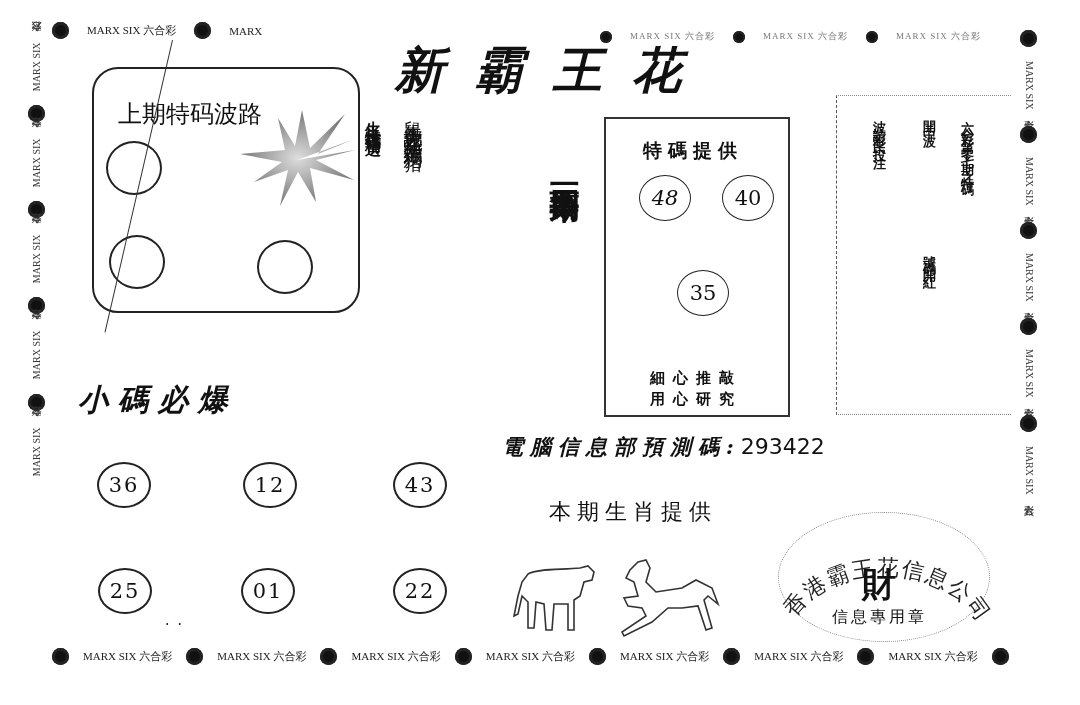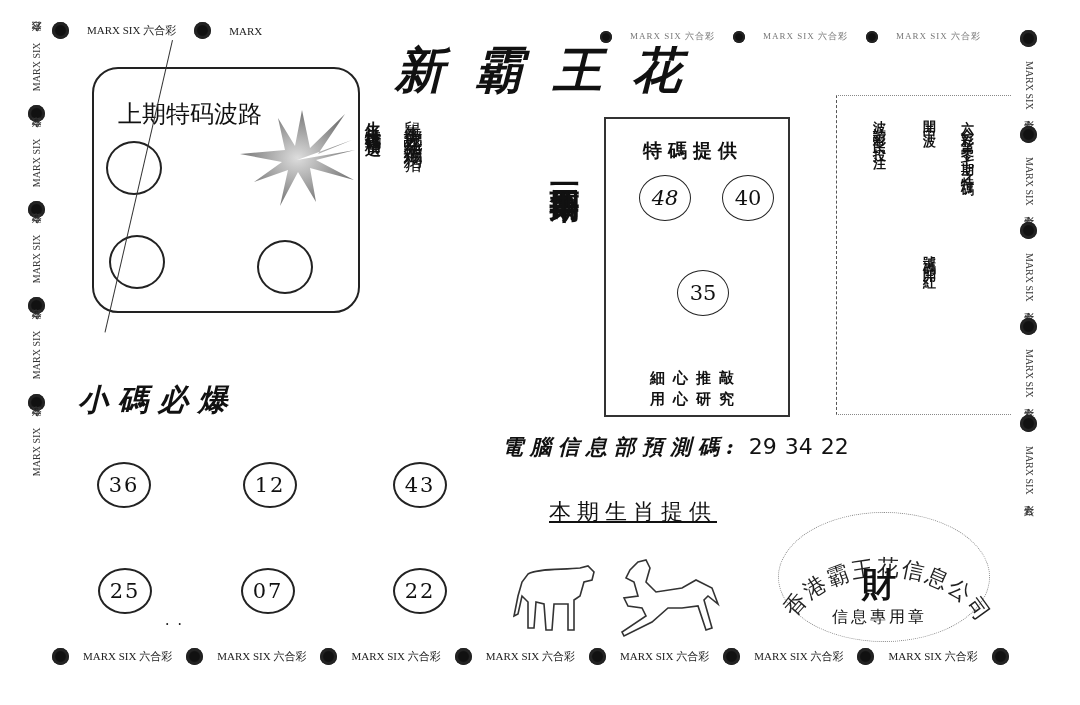--- a/index.html
+++ b/index.html
@@ -44,23 +44,23 @@
   .sball { position: absolute; width: 52px; height: 46px; border: 1.5px solid #222; border-radius: 50%; display: flex; align-items: center; justify-content: center; font-size: 21px; font-family: "DejaVu Serif", serif; }
   .motto { position: absolute; font-size: 15px; font-weight: bold; letter-spacing: 8px; }
 
   
   .notice-box { left: 836px; top: 95px; width: 175px; height: 320px; border-left: 1.5px dashed #555; border-top: 1px dotted #888; border-bottom: 1px dotted #888; }
   .notice-col { position: absolute; writing-mode: vertical-rl; font-size: 13px; font-weight: bold; letter-spacing: 7px; }
 
   
   .predict { left: 502px; top: 433px; font-size: 20px; display: flex; align-items: baseline; }
   .predict .lbl { font-size: 21px; font-weight: bold; letter-spacing: 7px; font-style: italic; }
-  .predict .num { font-family: "DejaVu Sans", sans-serif; font-size: 22px; margin-left: 8px; }
-
-  .zodiac-provide { left: 549px; top: 497px; font-size: 22px; letter-spacing: 6px; font-family: "DejaVu Sans", sans-serif; text-decoration: underline; }
+  .predict .num { font-family: "DejaVu Sans", sans-serif; font-size: 22px; margin-left: 0; }
+
+  .zodiac-provide { left: 549px; top: 497px; font-size: 22px; letter-spacing: 6px; font-family: "DejaVu Sans", sans-serif; }
 
   
   .stamp { left: 778px; top: 512px; width: 212px; height: 130px; border-radius: 50%; border: 1.5px dotted #888; }
   .stamp-arc { left: 772px; top: 508px; width: 226px; height: 130px; }
   .stamp-main { left: 862px; top: 562px; font-size: 34px; font-weight: bold; font-family: "DejaVu Sans", sans-serif; }
   .stamp-sub { left: 832px; top: 607px; font-size: 16px; letter-spacing: 3px; font-family: "DejaVu Sans", sans-serif; }
 
   .dots { left: 165px; top: 616px; font-size: 14px; letter-spacing: 8px; }
 </style>
 </head>
@@ -143,21 +143,21 @@
 </svg>
 
 <div class="abs vcol zodiac-label">生肖特碼精選</div>
 <div class="abs vcol zodiac-list">鼠牛虎兔龙蛇马羊猴鸡狗猪</div>
 
 <div class="abs small-title">小碼必爆</div>
 <div class="ball" style="left:97px; top:462px;">36</div>
 <div class="ball" style="left:243px; top:462px;">12</div>
 <div class="ball" style="left:393px; top:462px;">43</div>
 <div class="ball" style="left:98px; top:568px;">25</div>
-<div class="ball" style="left:241px; top:568px;">07</div>
+<div class="ball" style="left:241px; top:568px;">01</div>
 <div class="ball" style="left:393px; top:568px;">22</div>
 <div class="abs dots">··</div>
 
 <div class="abs vcol period">第一百二十四期</div>
 
 <div class="abs special-box"></div>
 <div class="abs special-title">特碼提供</div>
 <div class="sball" style="left:639px; top:175px;font-style:italic;">48</div>
 <div class="sball" style="left:722px; top:175px;">40</div>
 <div class="sball" style="left:677px; top:270px;">35</div>

